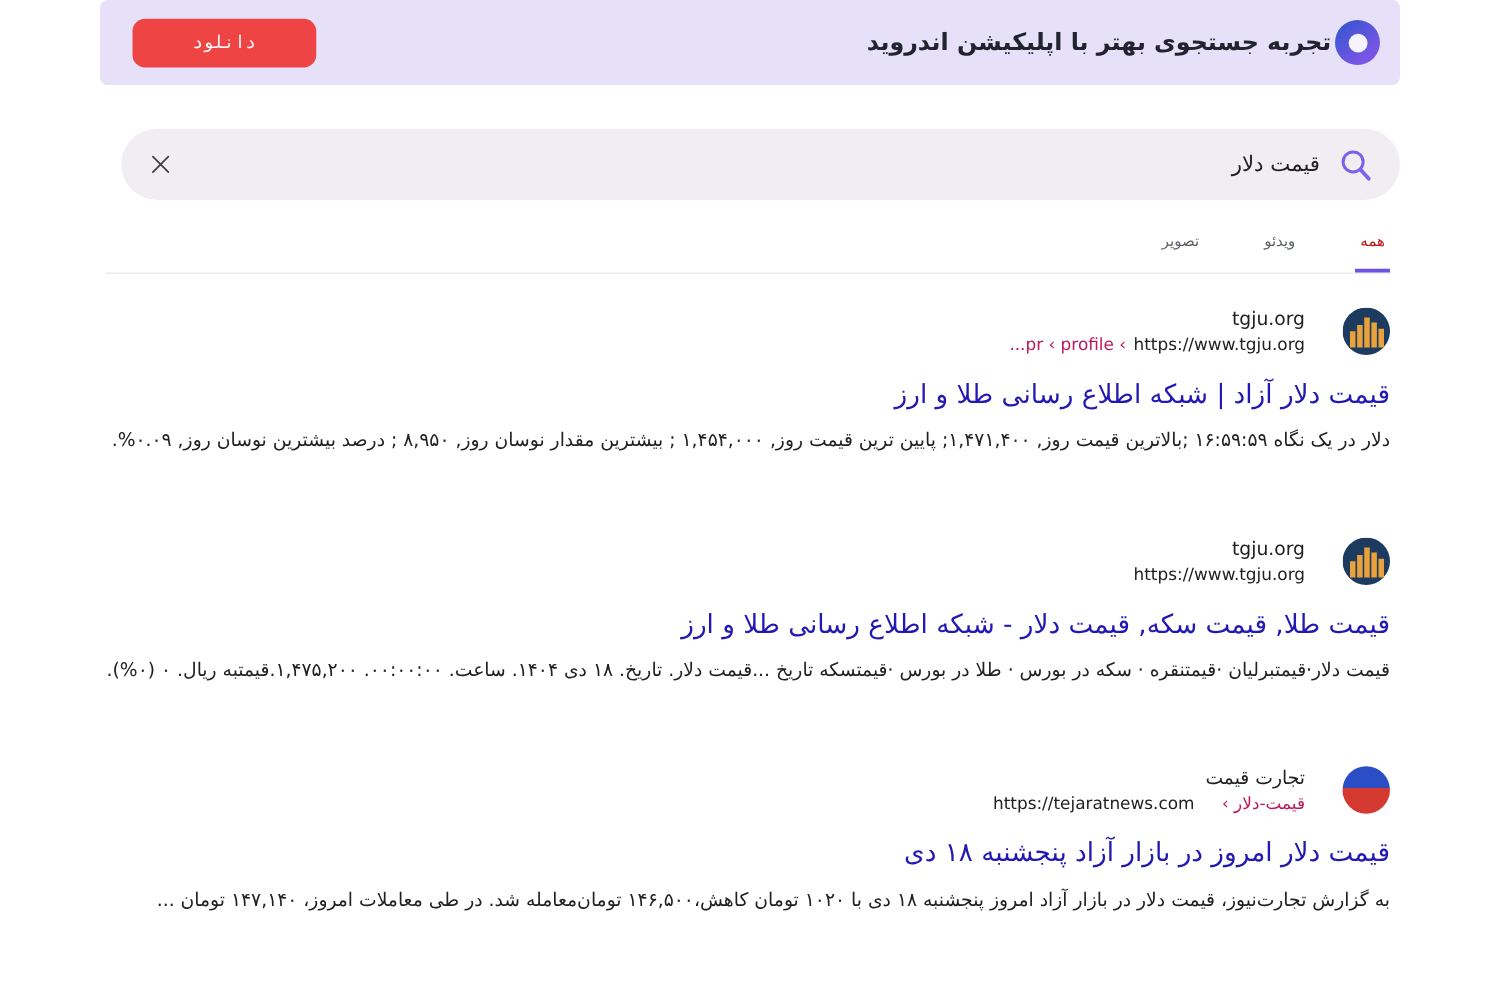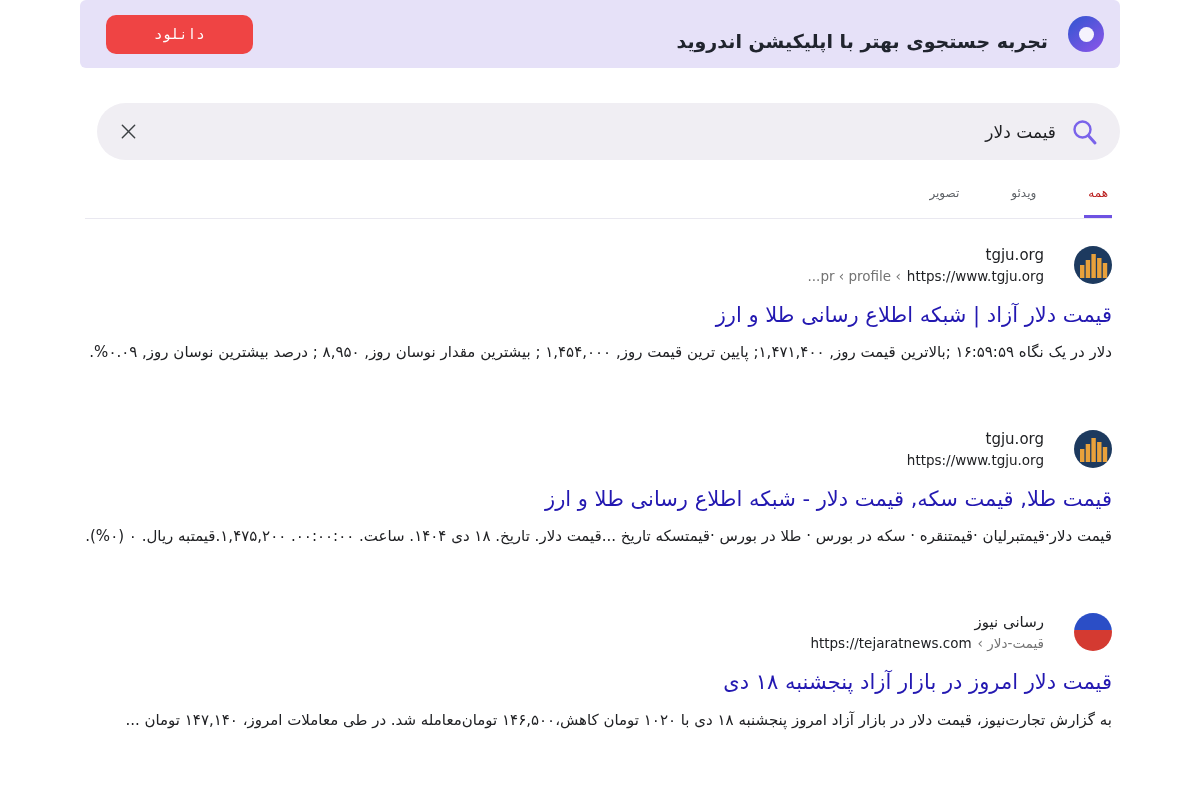--- a/index.html
+++ b/index.html
@@ -4,21 +4,21 @@
 <style>
   * { box-sizing: border-box; margin: 0; padding: 0; }
   html, body { width: 1200px; height: 800px; overflow: hidden; background: #ffffff; }
   body { font-family: "DejaVu Sans", sans-serif; direction: rtl; }
 
   
   .banner {
     margin: 0 80px; height: 68px; background: #e6e1f8; border-radius: 6px;
     display: flex; align-items: center; padding: 0 16px;
   }
-  .banner-right { display: flex; align-items: flex-end; gap: 20px; }
+  .banner-right { display: flex; align-items: center; gap: 3px; }
   .app-logo {
     width: 36px; height: 36px; border-radius: 50%;
     background: linear-gradient(140deg, #3d56d4 15%, #8055e6 85%);
     display: flex; align-items: center; justify-content: center;
   }
   .app-logo-hole { width: 15px; height: 15px; border-radius: 50%; background: #f5f3fd; }
   .banner-text { font-size: 19px; font-weight: bold; color: #20242e; }
   .banner-spacer { flex: 1; }
   .download-btn {
     background: #ef4444; color: #ffffff; border: none; border-radius: 10px;
@@ -53,21 +53,21 @@
   .result + .result { margin-top: 64px; }
   .r-head { display: flex; align-items: center; gap: 30px; }
   .favicon { width: 38px; height: 38px; border-radius: 50%; overflow: hidden; flex: none; }
   .favicon-tejarat {
     width: 38px; height: 38px; border-radius: 50%; flex: none;
     background: linear-gradient(180deg, #2b4ec6 0%, #2b4ec6 46%, #d43a31 46%, #d43a31 100%);
   }
   .r-meta { display: flex; flex-direction: column; gap: 4px; }
   .site-name { font-size: 15px; color: #202124; }
   .crumbs { direction: ltr; display: flex; justify-content: flex-end; gap: 6px; font-size: 13.5px; color: #202124; }
-  .crumb-muted { color: #737373; }
+  .crumb-muted { color: #be185d; margin-left: 16px; }
   .r-title { font-size: 21px; font-weight: 500; color: #2318b1; margin-top: 16px; line-height: 1.45; cursor: pointer; }
   .r-snippet { font-size: 15px; color: #202124; line-height: 1.75; margin-top: 9px; text-align: right; }
 </style>
 </head>
 <body>
 
 <div class="banner">
   <div class="banner-right">
     <div class="app-logo">
       <div class="app-logo-hole"></div>
@@ -150,21 +150,21 @@
       </div>
     </div>
     <h3 class="r-title">قیمت طلا, قیمت سکه, قیمت دلار - شبکه اطلاع رسانی طلا و ارز</h3>
     <p class="r-snippet">قیمت دلار·قیمتبرلیان ·قیمتنقره · سکه در بورس · طلا در بورس ·قیمتسکه تاریخ ...قیمت دلار. تاریخ. ۱۸ دی ۱۴۰۴. ساعت. ۰۰:۰۰:۰۰. ۱,۴۷۵,۲۰۰.قیمتبه ریال. ۰ (۰%).</p>
   </div>
 
   <div class="result">
     <div class="r-head">
       <div class="favicon-tejarat"></div>
       <div class="r-meta">
-        <div class="site-name">رسانی نیوز</div>
+        <div class="site-name">تجارت قیمت</div>
         <div class="crumbs">
           <span>https://tejaratnews.com</span>
           <span class="crumb-muted">‹ قیمت-دلار</span>
         </div>
       </div>
     </div>
     <h3 class="r-title">قیمت دلار امروز در بازار آزاد پنجشنبه ۱۸ دی</h3>
     <p class="r-snippet">به گزارش تجارت‌نیوز، قیمت دلار در بازار آزاد امروز پنجشنبه ۱۸ دی با ۱۰۲۰ تومان کاهش،۱۴۶,۵۰۰ تومان‌معامله شد. در طی معاملات امروز، ۱۴۷,۱۴۰ تومان ...</p>
   </div>
 

